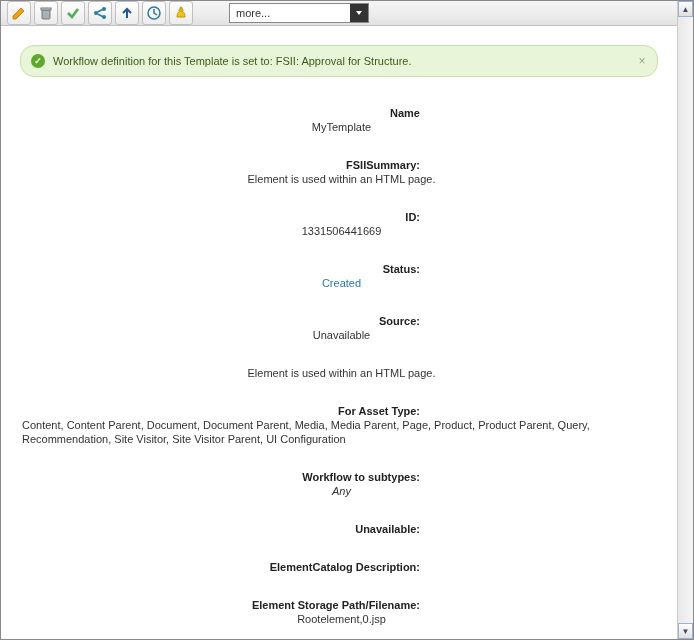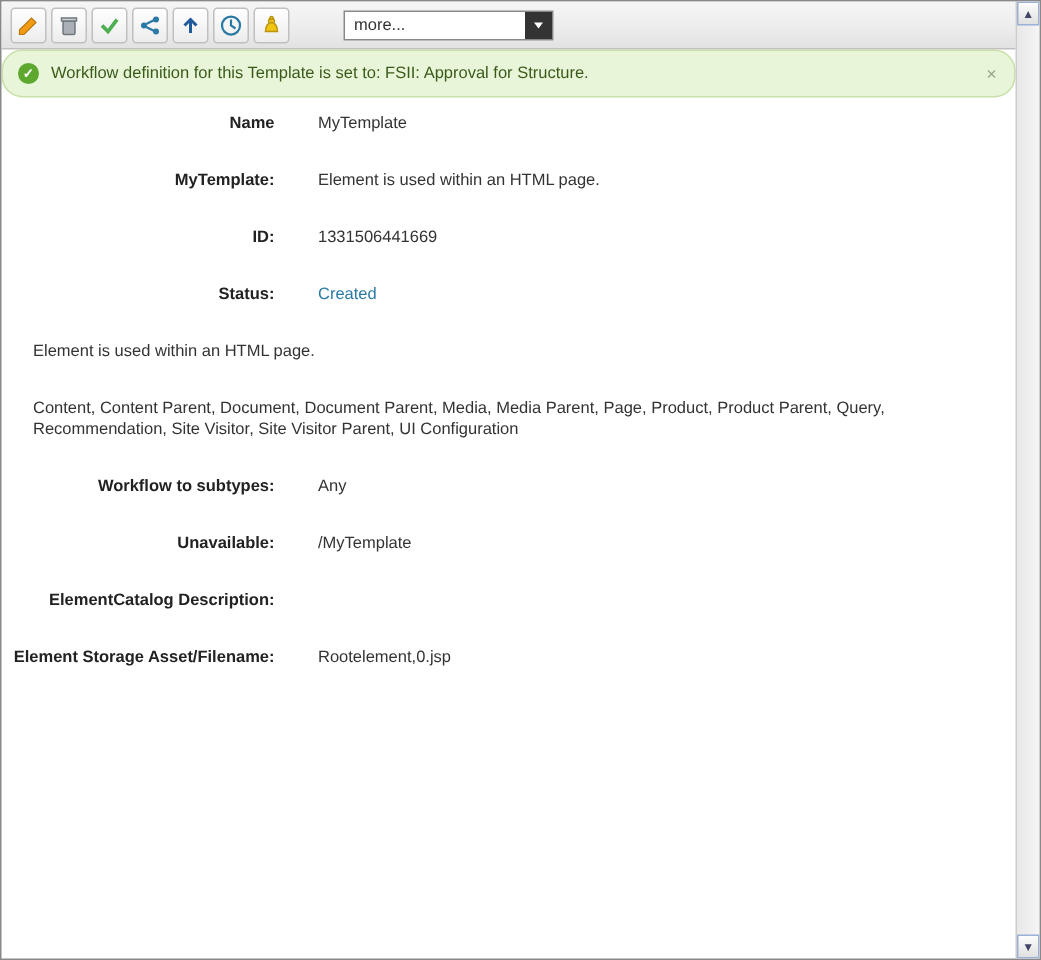--- a/index.html
+++ b/index.html
@@ -62,21 +62,21 @@
   .more-select .caret {
     width: 18px; height: 100%;
     background: #333;
     display: flex; align-items: center; justify-content: center;
   }
   .more-select .caret svg { width: 8px; height: 8px; fill: #fff; }
 
   .notice {
     background: #e9f5d9;
     border: 1px solid #c8e0a8;
-    margin: 0;
+    margin: 19px;
     padding: 8px 10px;
     display: flex;
     align-items: center;
     gap: 8px;
     color: #3a5a1a;
     position: relative;
     border-radius: 14px;
   }
   .notice .close {
     position: absolute; right: 8px; top: 8px;
@@ -100,42 +100,43 @@
     color: #222;
     border-bottom: 1px dotted #ccc;
     margin: 0 6px;
   }
 
   .fields {
     padding: 10px 6px;
   }
   .row {
     display: flex;
-    align-items: flex-end;
+    align-items: center;
     margin-bottom: 24px;
+    flex-direction: column;
   }
   .row .label {
     width: 190px;
     text-align: right;
     padding-right: 14px;
     font-weight: bold;
     color: #222;
     font-size: 11px;
     line-height: 14px;
   }
   .row .value {
     flex: 1;
     color: #333;
     font-size: 11px;
     line-height: 14px;
     padding-right: 10px;
     padding-left: 15px;
   }
   .value.link { color: #2a7aa5; }
-  .value.italic { }
+  .value.italic { font-style: italic; }
 </style>
 </head>
 <body>
 
 <div class="content-wrap">
   <div class="toolbar">
     <div class="tb-btn">
       <svg viewBox="0 0 16 16">
           <path d="M2 11 L10 3 L13 6 L5 14 L2 14 Z" fill="#f39c12" stroke="#b9770e" stroke-width="0.8"></path>
         </svg>
@@ -193,51 +194,55 @@
     <span class="close">×</span>
   </div>
 
 
   <div class="fields">
     <div class="row">
       <div class="label">Name</div>
       <div class="value">MyTemplate</div>
     </div>
     <div class="row">
-      <div class="label">MyTemplate:</div>
+      <div class="label">FSIISummary:</div>
       <div class="value">Element is used within an HTML page.</div>
     </div>
     <div class="row">
       <div class="label">ID:</div>
       <div class="value">1331506441669</div>
     </div>
     <div class="row">
       <div class="label">Status:</div>
       <div class="value link">Created</div>
     </div>
     <div class="row">
+      <div class="label">Source:</div>
+      <div class="value">Unavailable</div>
+    </div>
+    <div class="row">
       <div class="value">Element is used within an HTML page.</div>
     </div>
     <div class="row">
+      <div class="label">For Asset Type:</div>
       <div class="value">Content, Content Parent, Document, Document Parent, Media, Media Parent, Page, Product, Product Parent, Query, Recommendation, Site Visitor, Site Visitor Parent, UI Configuration</div>
     </div>
     <div class="row">
       <div class="label">Workflow to subtypes:</div>
       <div class="value italic">Any</div>
     </div>
     <div class="row">
       <div class="label">Unavailable:</div>
-      <div class="value">/MyTemplate</div>
     </div>
     <div class="row">
       <div class="label">ElementCatalog Description:</div>
       <div class="value"></div>
     </div>
     <div class="row">
-      <div class="label">Element Storage Asset/Filename:</div>
+      <div class="label">Element Storage Path/Filename:</div>
       <div class="value">Rootelement,0.jsp</div>
     </div>
   </div>
 </div>
 
 <div class="scrollbar-right">
   <div class="arrow">▲</div>
   <div class="track"></div>
   <div class="arrow">▼</div>
 </div>

